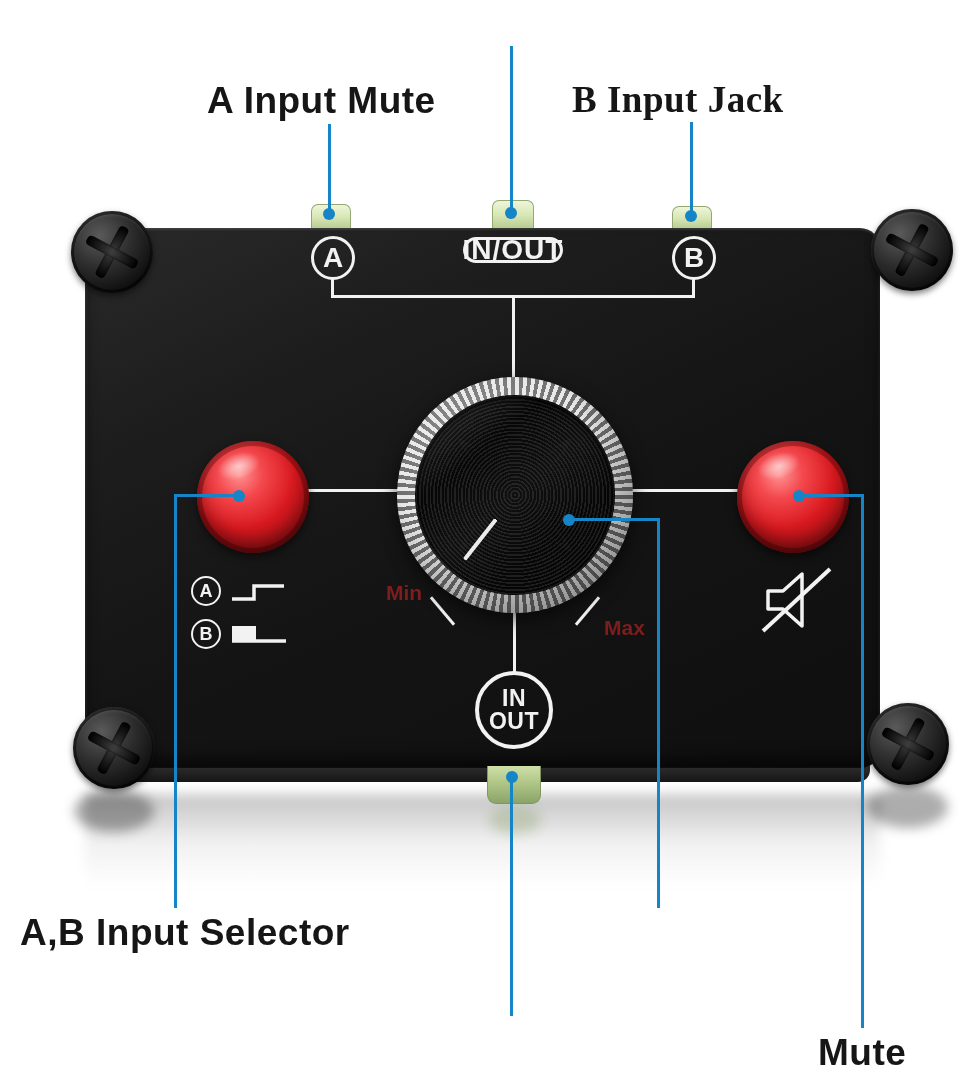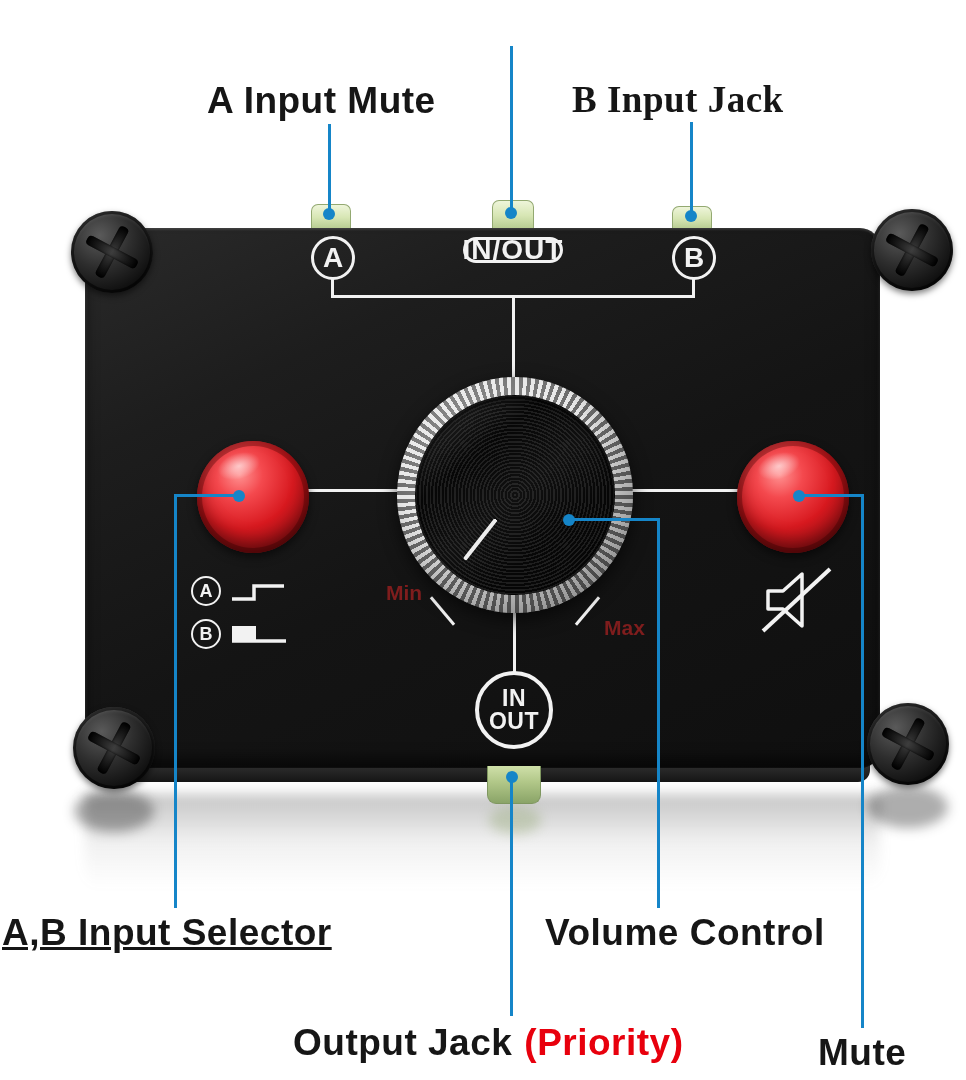--- a/index.html
+++ b/index.html
@@ -188,20 +188,16 @@
 
   <div class="bdot" style="left:506px;top:771px;"></div>
   <div class="bline" style="left:510px;top:780px;width:3px;height:236px;"></div>
 
   <div class="bdot" style="left:793px;top:490px;"></div>
   <div class="bline" style="left:799px;top:494px;width:65px;height:3px;"></div>
   <div class="bline" style="left:861px;top:494px;width:3px;height:534px;"></div>
 
   <div class="callout" style="left:207px;top:80px;">A Input Mute</div>
   <div class="callout" style="left:572px;top:78px;font-family:Liberation Serif, serif;">B Input Jack</div>
-  <div class="callout" style="left:2px;top:912px;text-decoration:underline;">A,B Input Selector</div>
-  <div class="callout" style="left:545px;top:912px;">Volume Control</div>
-  <div class="callout" style="left:293px;top:1022px;">
-    <span>Output Jack</span><span class="priority">(Priority)</span>
-  </div>
+  <div class="callout" style="left:20px;top:912px;">A,B Input Selector</div>
   <div class="callout" style="left:818px;top:1004px;margin-top:28px;">Mute</div>
 
 </div>
 
 </body></html>

